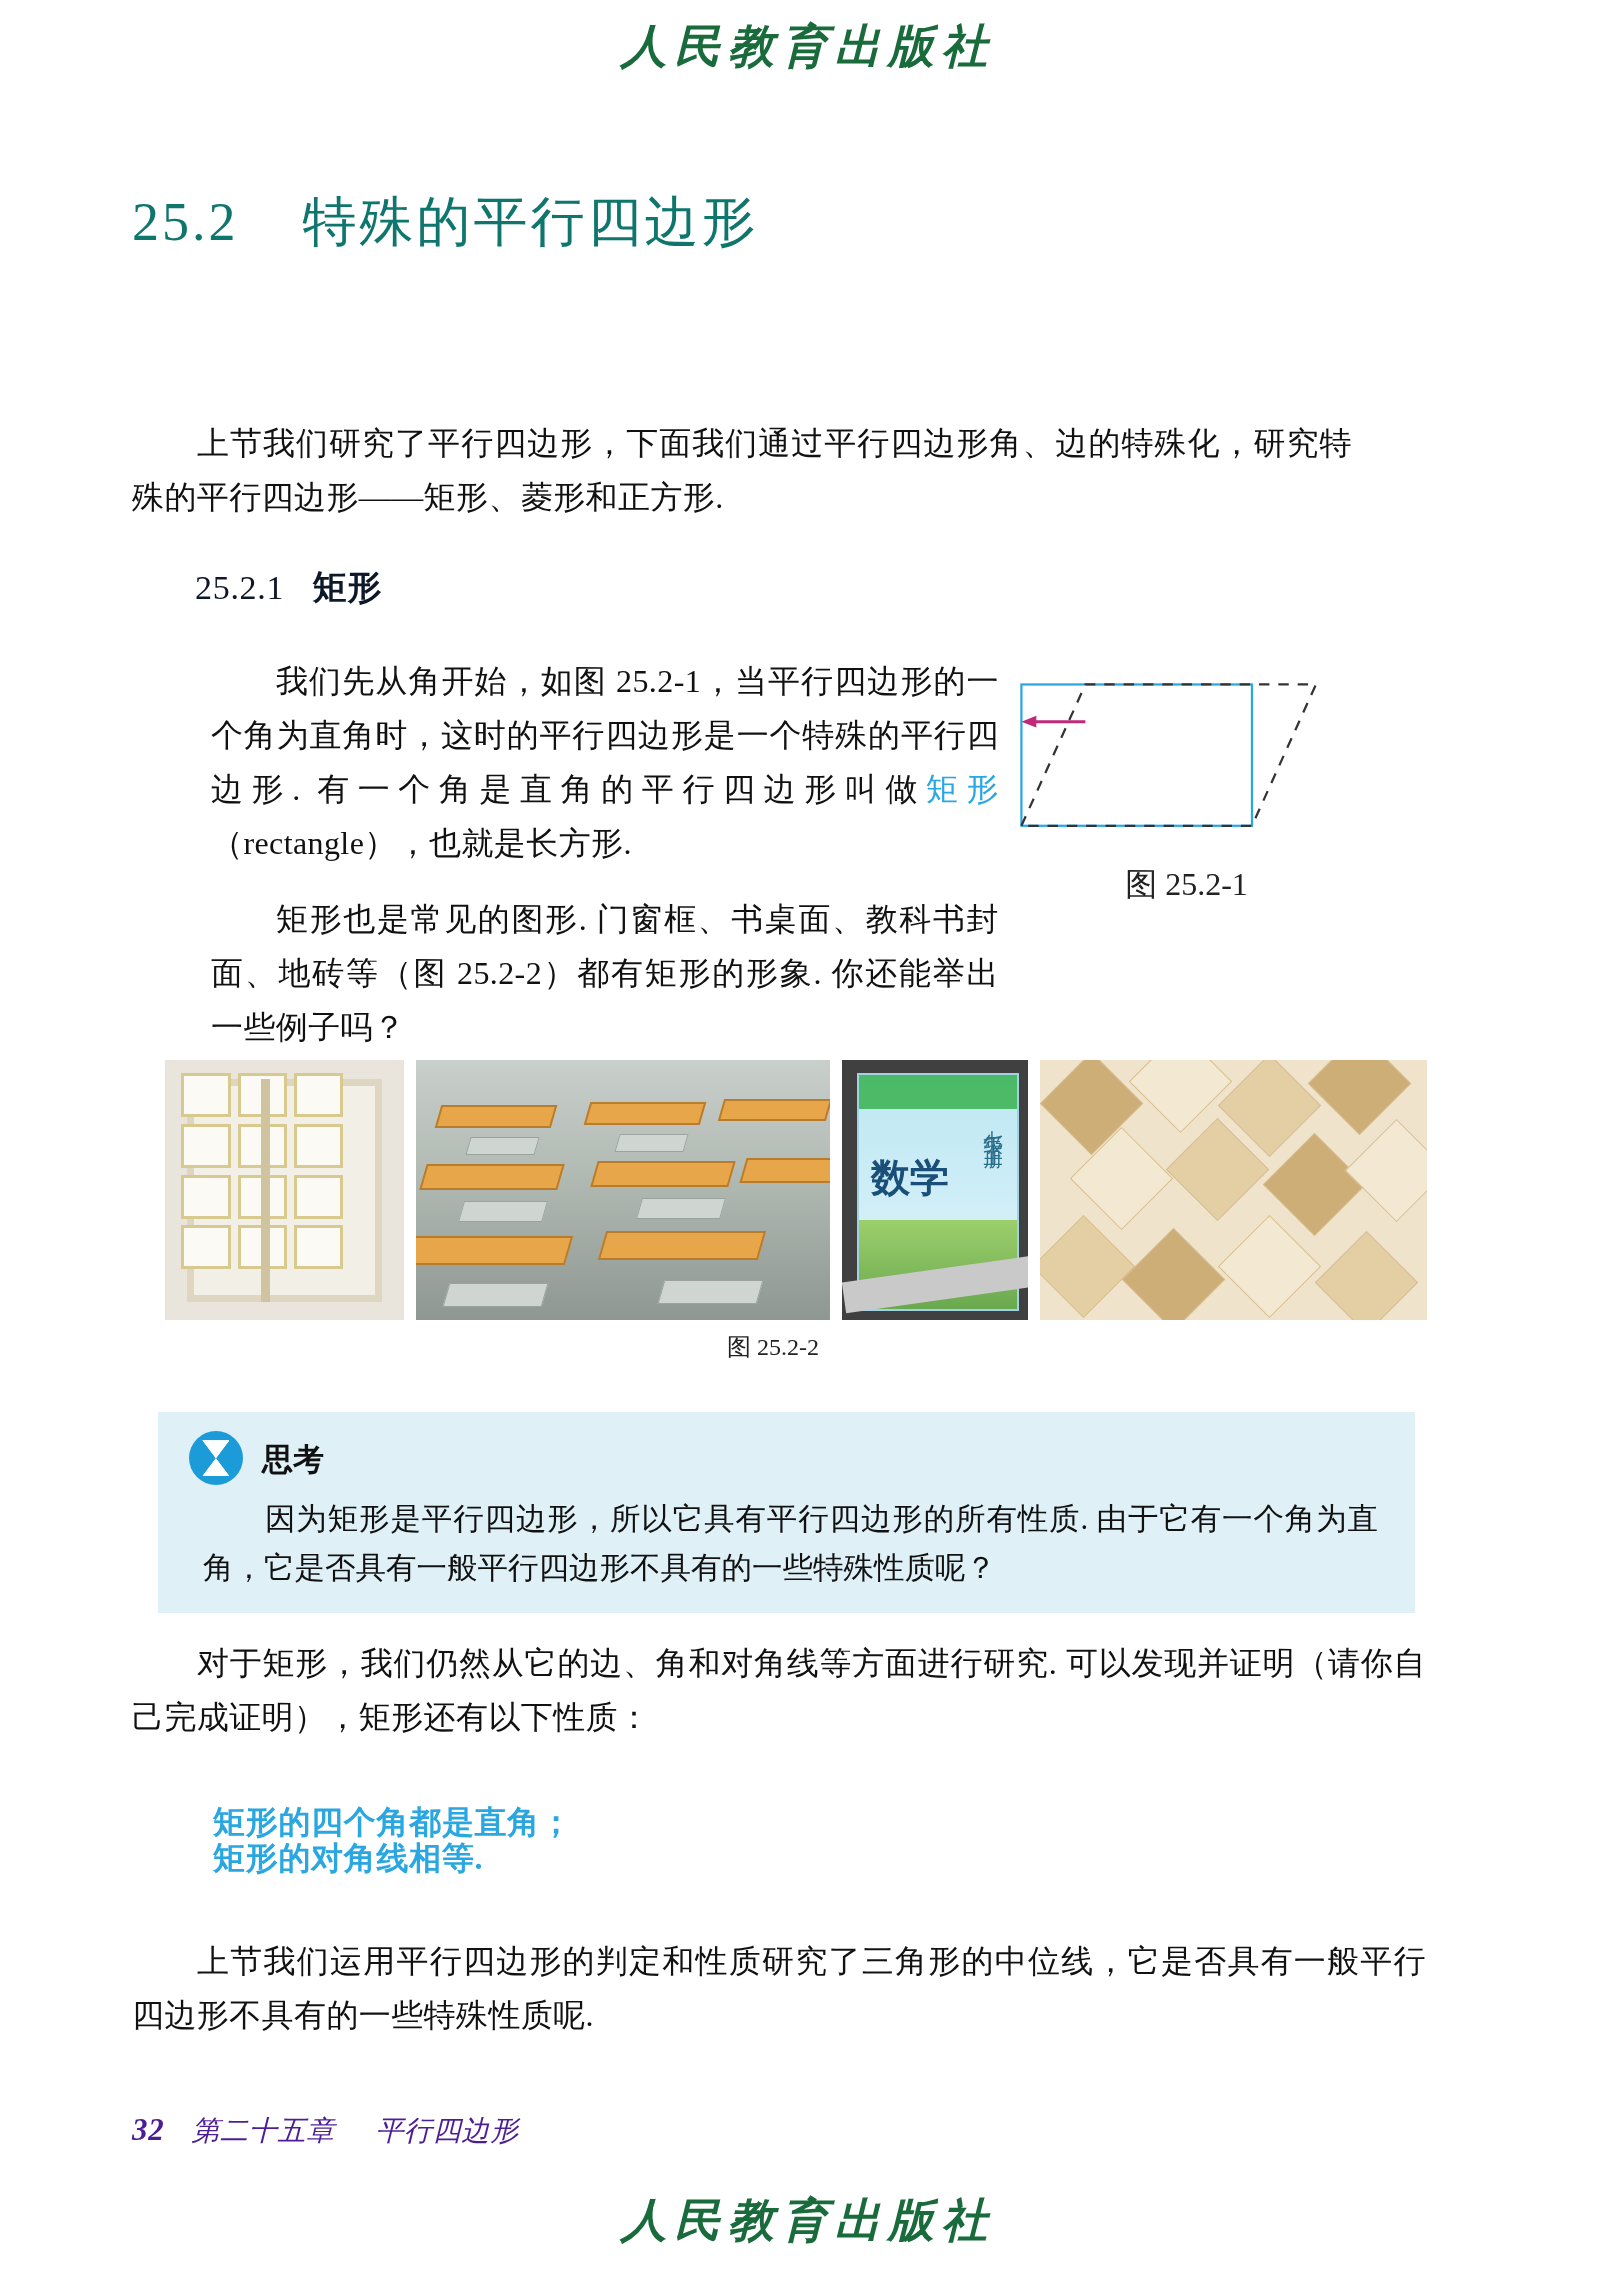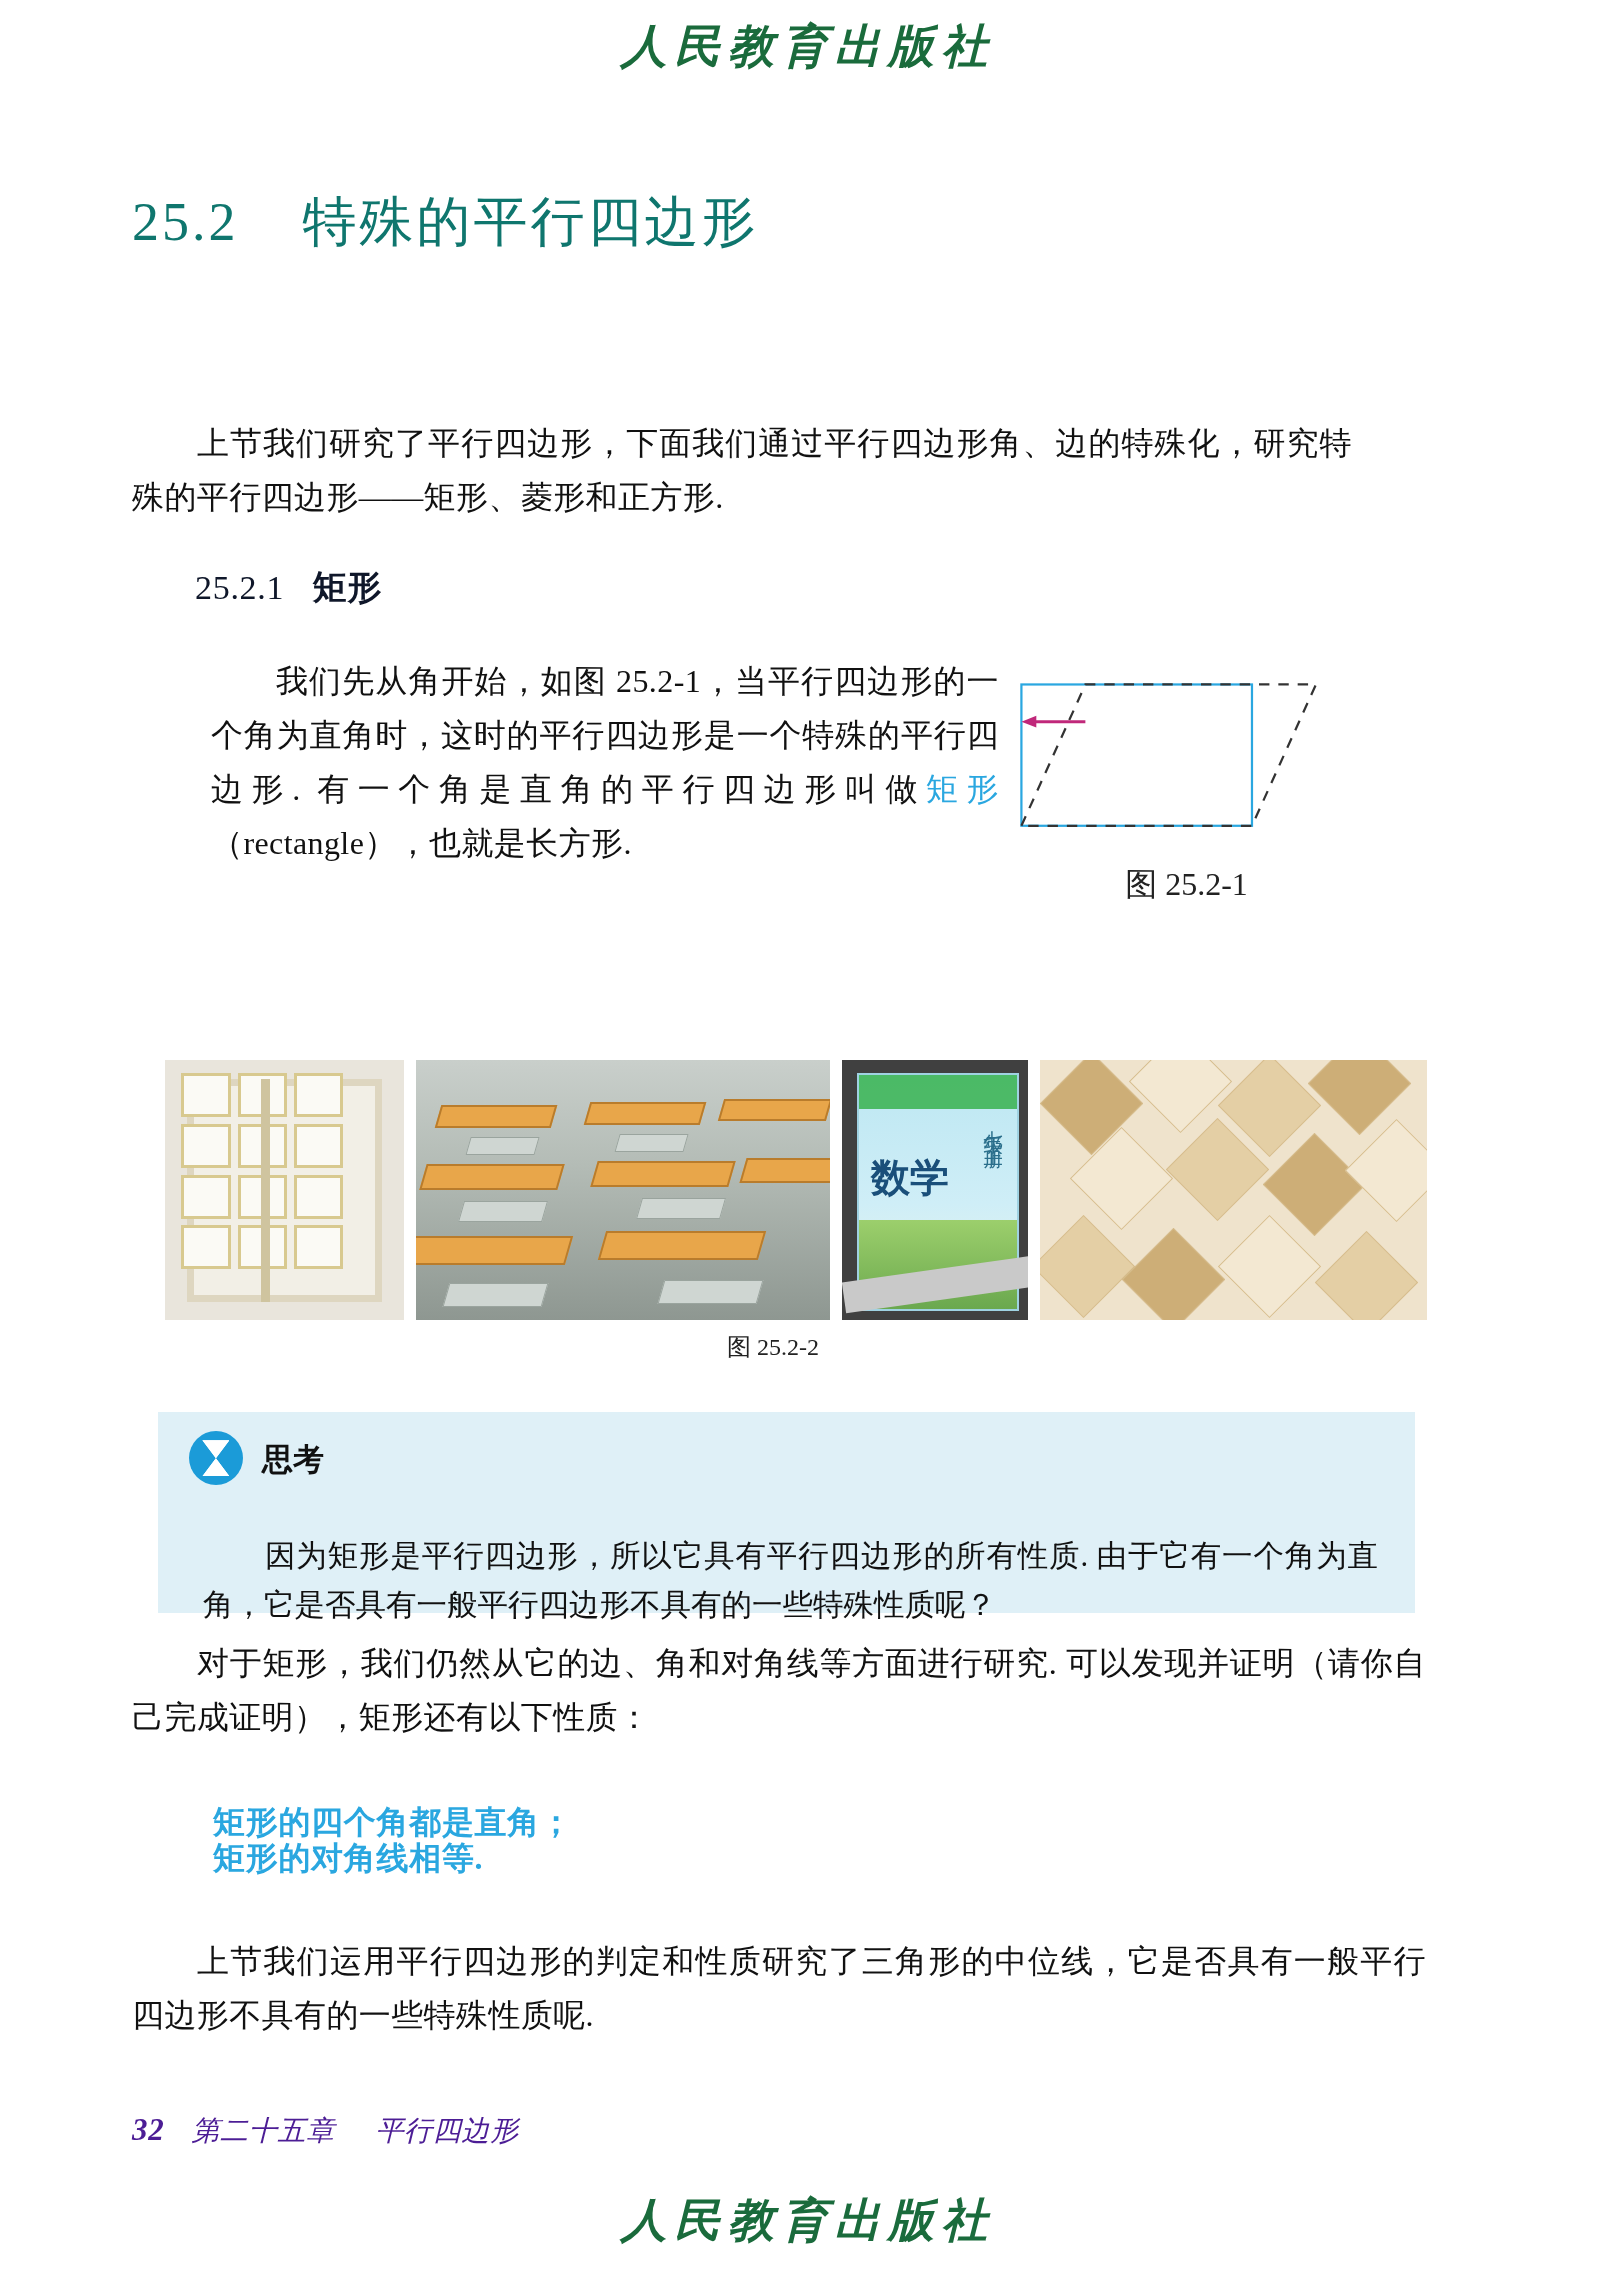--- a/index.html
+++ b/index.html
@@ -285,21 +285,20 @@
   }
   .think-text {
     position: absolute;
     left: 45px; top: 83px;
     width: 1175px;
     font-size: 30.5px;
     line-height: 49px;
     text-indent: 62px;
     color: #111;
     text-align: justify;
-    margin-top: 37px;
   }
 
   
   .prop-line {
     position: absolute;
     left: 213px;
     font-size: 32px;
     font-weight: bold;
     color: #2aa7e0;
     letter-spacing: 0.7px;
@@ -347,20 +346,21 @@
   <div class="fig1-wrap">
     <svg width="357" height="186" viewBox="0 0 480 250">
       <rect x="14" y="10" width="310" height="190" fill="none" stroke="#2aa7e0" stroke-width="3"></rect>
       <path d="M14 200 L100 10 L410 10 L324 200 Z" fill="none" stroke="#333" stroke-width="3" stroke-dasharray="14 12"></path>
       <line x1="100" y1="60" x2="22" y2="60" stroke="#c0287a" stroke-width="4"></line>
       <polygon points="14,60 34,52 34,68" fill="#c0287a"></polygon>
     </svg>
   </div>
   <div class="fig1-caption">图 25.2-1</div>
 
+  <div class="para p-common">矩形也是常见的图形. 门窗框、书桌面、教科书封面、地砖等（图 25.2-2）都有矩形的形象. 你还能举出一些例子吗？</div>
 
   <div class="photos">
 
     <div class="photo photo-window">
       <div class="win-frame"></div>
       <div class="win-pane-grid">
         <div class="win-pane"></div>
         <div class="win-pane"></div>
         <div class="win-pane"></div>
         <div class="win-pane"></div>

